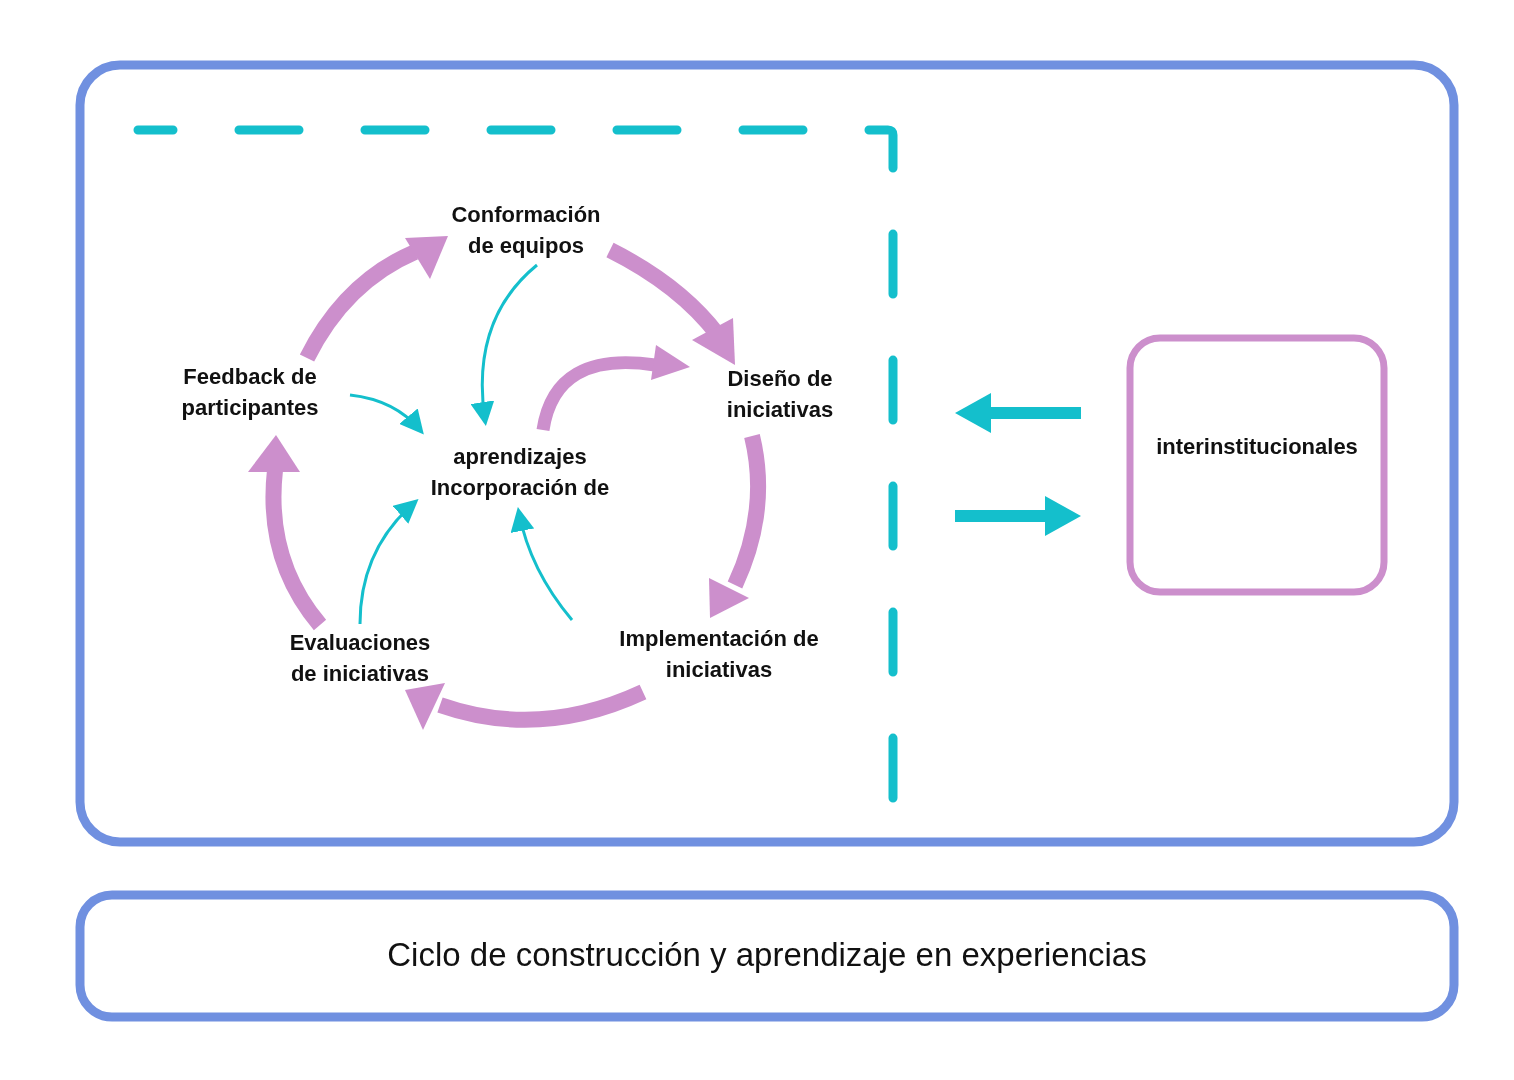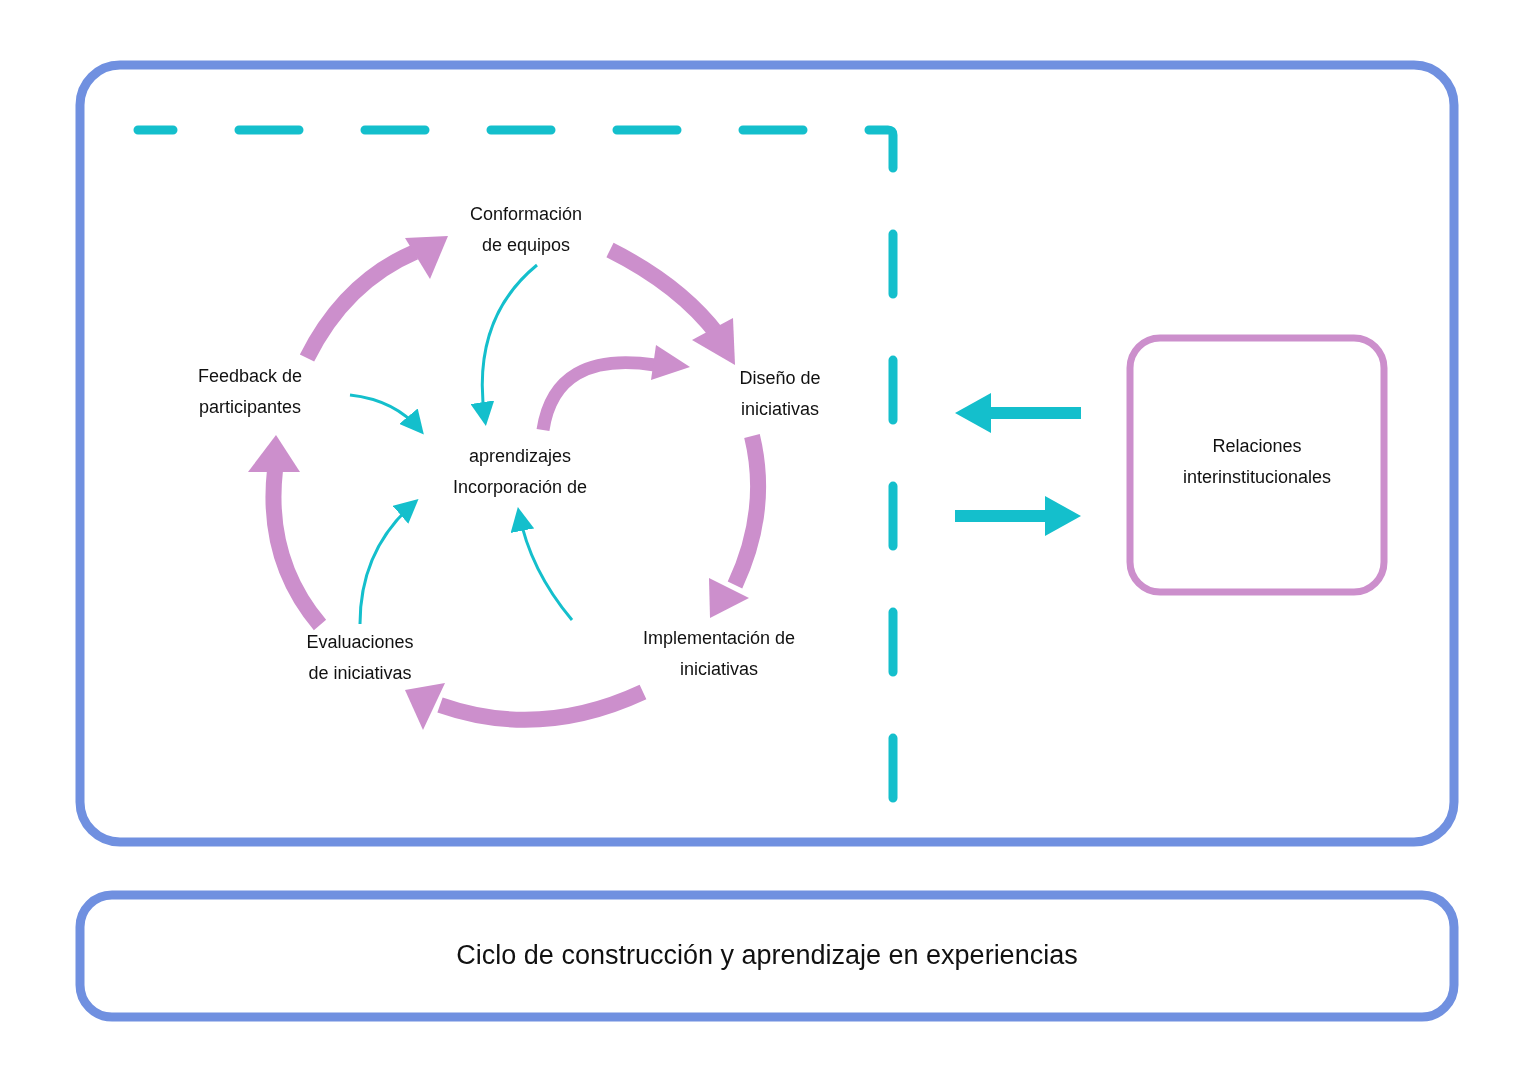--- a/index.html
+++ b/index.html
@@ -1,23 +1,23 @@
 <!DOCTYPE html>
 <html><head>
 <meta charset="utf-8">
 <style>
   html, body { margin:0; padding:0; background:#ffffff; }
   body { width:1514px; height:1080px; position:relative; overflow:hidden;
          font-family:"Liberation Sans", sans-serif; color:#111; }
   svg.diagram { position:absolute; left:0; top:0; width:1514px; height:1080px; }
-  .label { position:absolute; text-align:center; font-size:18px; line-height:31px;
-           font-weight:400; color:#111; white-space:nowrap; }
+  .label { position:absolute; text-align:center; font-size:22px; line-height:31px;
+           font-weight:700; color:#111; white-space:nowrap; }
   .caption { position:absolute; left:80px; top:895px; width:1374px; height:120px;
              display:flex; align-items:center; justify-content:center;
-             text-align:center; font-size:27px; line-height:38px; color:#111; }
+             text-align:center; font-size:33px; line-height:38px; color:#111; }
 </style>
 </head>
 <body>
 
 <svg class="diagram" viewBox="0 0 1514 1080" xmlns="http://www.w3.org/2000/svg">
   <defs>
     <marker id="tealHead" markerWidth="8" markerHeight="8" refX="6" refY="4" orient="auto" markerUnits="strokeWidth">
       <path d="M0,0 L8,4 L0,8 Z" fill="#14bfcc"></path>
     </marker>
   </defs>
@@ -88,21 +88,20 @@
 <div class="label" style="left:155px; top:361px; width:190px;">
   <div>Feedback de</div>
   <div>participantes</div>
 </div>
 <div class="label" style="left:405px; top:441px; width:230px;">
   <div>aprendizajes</div>
   <div>Incorporación de</div>
 </div>
 
 <div class="label" style="left:1130px; top:431px; width:254px;">
-  <div>Relaciones</div>
   <div>interinstitucionales</div>
 </div>
 
 <div class="caption">
   <div>
     <div>Ciclo de construcción y aprendizaje en experiencias</div>
   </div>
 </div>
 
 </body></html>

